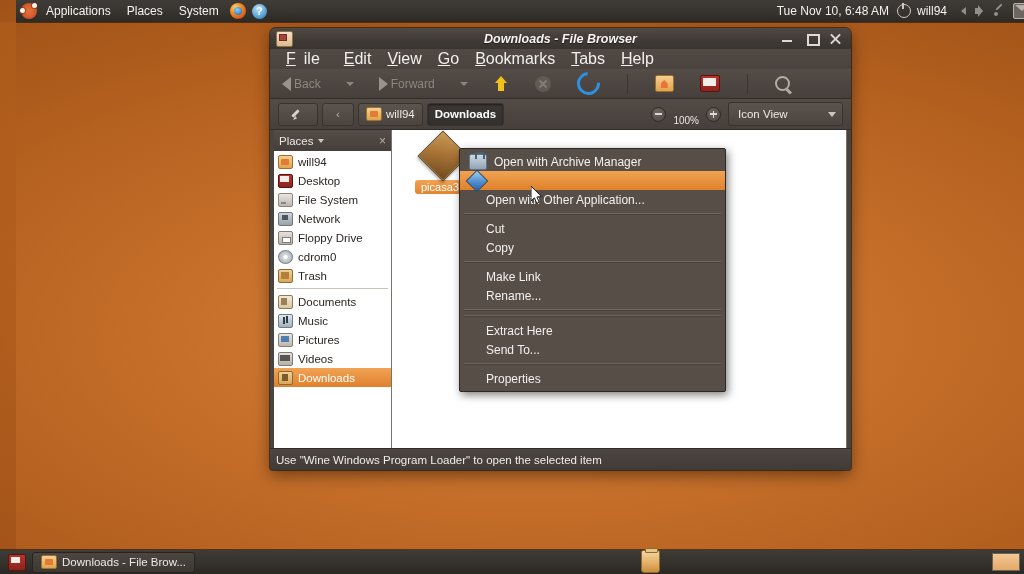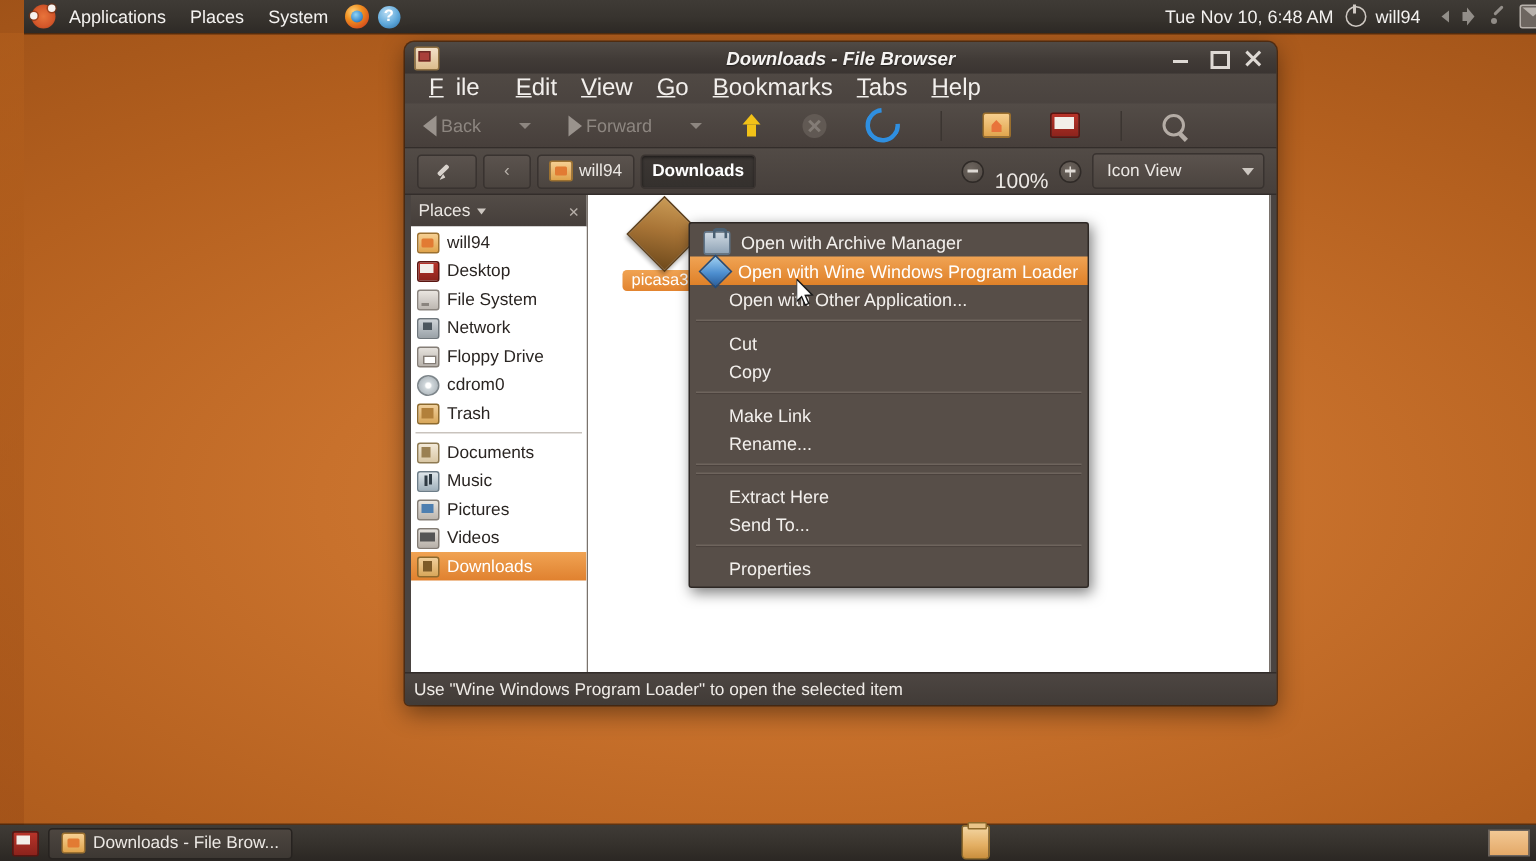--- a/index.html
+++ b/index.html
@@ -250,21 +250,21 @@
     content:"";position:absolute;left:3px;top:3px;width:8px;height:6px;background:#e27b33;border-radius:1px;
   }
   .pb-right { margin-left:auto; display:flex; align-items:center; gap:7px; }
   .zbtn {
     width:13px;height:13px;border-radius:50%;
     background: radial-gradient(circle at 40% 35%, #6e665f, #4d4641);
     border:1px solid #2f2a27; position:relative;
   }
   .zbtn::before { content:""; position:absolute; left:3px; top:5.5px; width:7px;height:1.6px; background:#ded9d4; }
   .zbtn.plus::after { content:""; position:absolute; left:5.7px; top:3px; width:1.6px;height:7px; background:#ded9d4; }
-  .zoom-val { color:#ece8e4; font-size:14px;margin-top:12px; }
+  .zoom-val { color:#ece8e4; font-size:10px;margin-top:12px; }
   .viewsel {
     height:22px; min-width:98px; display:flex;align-items:center;justify-content:space-between;
     background: linear-gradient(to bottom, #5b534e, #4b443f);
     border:1px solid #393330; border-radius:3px; padding: 0 6px 0 9px;
     color:#ece8e4; font-size:11.5px; gap:8px;
   }
   .chev-sm {
     width:0;height:0;border-left:4.5px solid transparent;border-right:4.5px solid transparent;
     border-top:5px solid #cdc7c1;
   }
@@ -597,21 +597,20 @@
   <div class="statusbar">Use "Wine Windows Program Loader" to open the selected item</div>
 </div>
 
 <div class="ctx-menu">
   <div class="ctx-item">
     <span class="mi-archive"></span>
     <span>Open with Archive Manager</span>
   </div>
   <div class="ctx-item sel">
     <span class="mi-wine"></span>
-    <span>Open with Wine Windows Program Loader</span>
   </div>
   <div class="ctx-item ctx-indent">Open with Other Application...</div>
   <div class="ctx-sep"></div>
   <div class="ctx-item ctx-indent">Cut</div>
   <div class="ctx-item ctx-indent">Copy</div>
   <div class="ctx-sep"></div>
   <div class="ctx-item ctx-indent">Make Link</div>
   <div class="ctx-item ctx-indent">Rename...</div>
   <div class="ctx-sep"></div>
   <div class="ctx-sep"></div>

